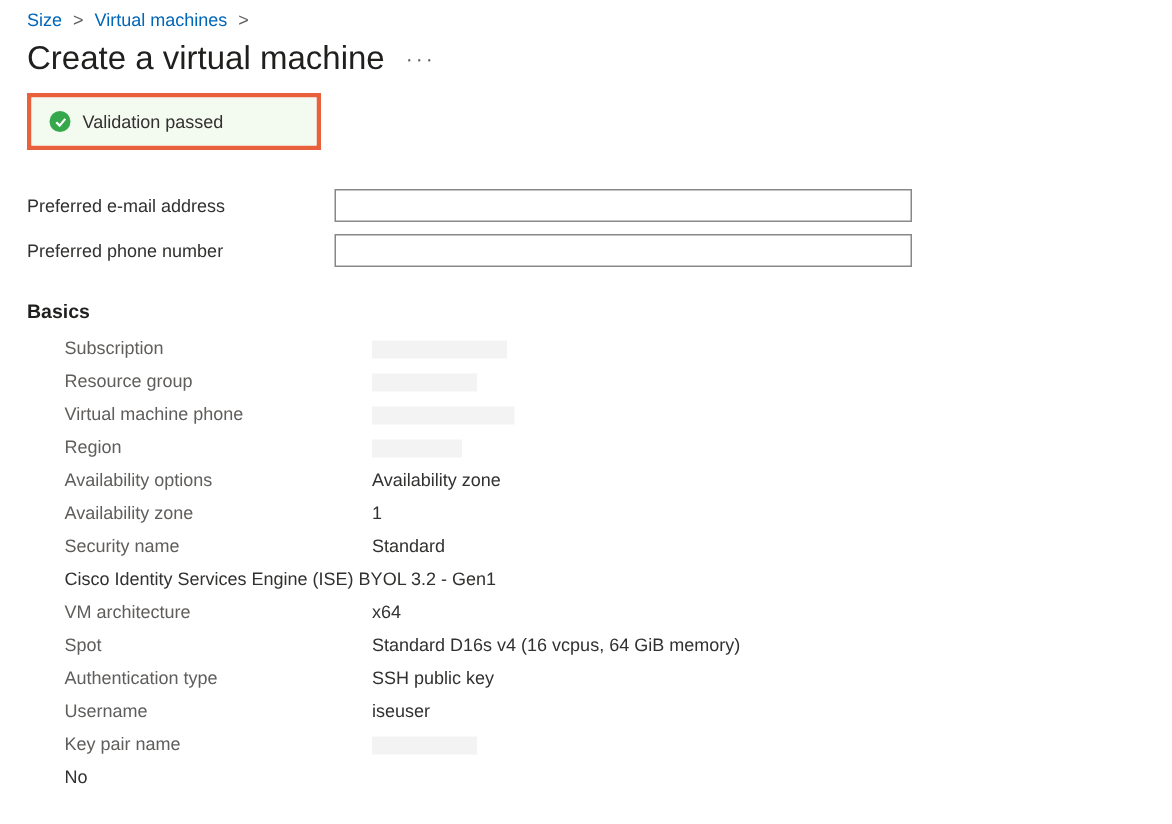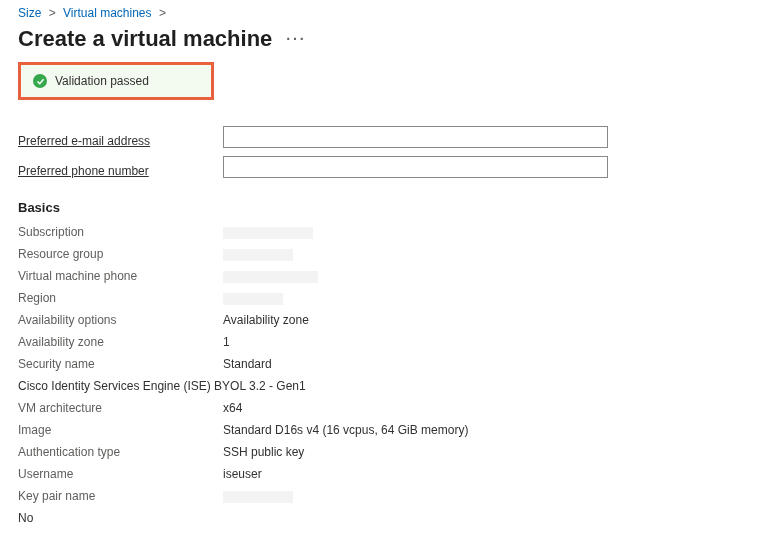--- a/index.html
+++ b/index.html
@@ -11,21 +11,21 @@
       width: 781px;
     }
     .breadcrumb {
       padding: 6px 18px 2px 18px;
       font-size: 12px;
     }
     .breadcrumb a { color: #0066b8; text-decoration: none; }
     .breadcrumb .sep { color: #605e5c; margin: 0 4px; }
     .page-title {
       font-size: 22px;
-      font-weight: 700;
+      font-weight: 400;
       padding: 4px 18px 10px 18px;
       color: #201f1e;
       display: flex;
       align-items: center;
       gap: 14px;
     }
     .page-title .dots { color: #605e5c; font-size: 14px; letter-spacing: 2px; }
     .validation-wrap {
       margin: 0 18px 8px 18px;
     }
@@ -42,23 +42,22 @@
       background: #36a84c;
       display: flex; align-items: center; justify-content: center;
     }
     .validation-bar .check svg { width: 9px; height: 9px; }
     .highlight-box {
       border: 3px solid #e9603c;
       display: inline-block;
     }
     .form-row {
       display: flex;
-      align-items: flex-end;
+      align-items: center;
       padding: 4px 18px;
-      text-decoration: underline;
     }
     .form-row .label {
       width: 205px;
       font-size: 12px;
       color: #323130;
     }
     .form-row input[type="text"] {
       width: 385px;
       height: 22px;
       border: 1px solid #8a8886;
@@ -68,20 +67,21 @@
     .section-title {
       font-size: 13px;
       font-weight: 600;
       padding: 18px 18px 6px 18px;
       color: #201f1e;
     }
     .detail-row {
       display: flex;
       padding: 2px 18px;
       line-height: 18px;
+      margin-left: 25px;
     }
     .detail-row .dlabel {
       width: 205px;
       color: #605e5c;
       font-size: 12px;
     }
     .detail-row .dval {
       font-size: 12px;
       color: #323130;
     }
@@ -163,21 +163,21 @@
     <span class="dval">Standard</span>
   </div>
 <div class="detail-row">
     <span class="dval">Cisco Identity Services Engine (ISE) BYOL 3.2 - Gen1</span>
   </div>
 <div class="detail-row">
     <span class="dlabel">VM architecture</span>
     <span class="dval">x64</span>
   </div>
 <div class="detail-row">
-    <span class="dlabel">Image</span>
+    <span class="dlabel">Spot</span>
     <span class="dval">Standard D16s v4 (16 vcpus, 64 GiB memory)</span>
   </div>
 <div class="detail-row">
     <span class="dlabel">Authentication type</span>
     <span class="dval">SSH public key</span>
   </div>
 <div class="detail-row">
     <span class="dlabel">Username</span>
     <span class="dval">iseuser</span>
   </div>

